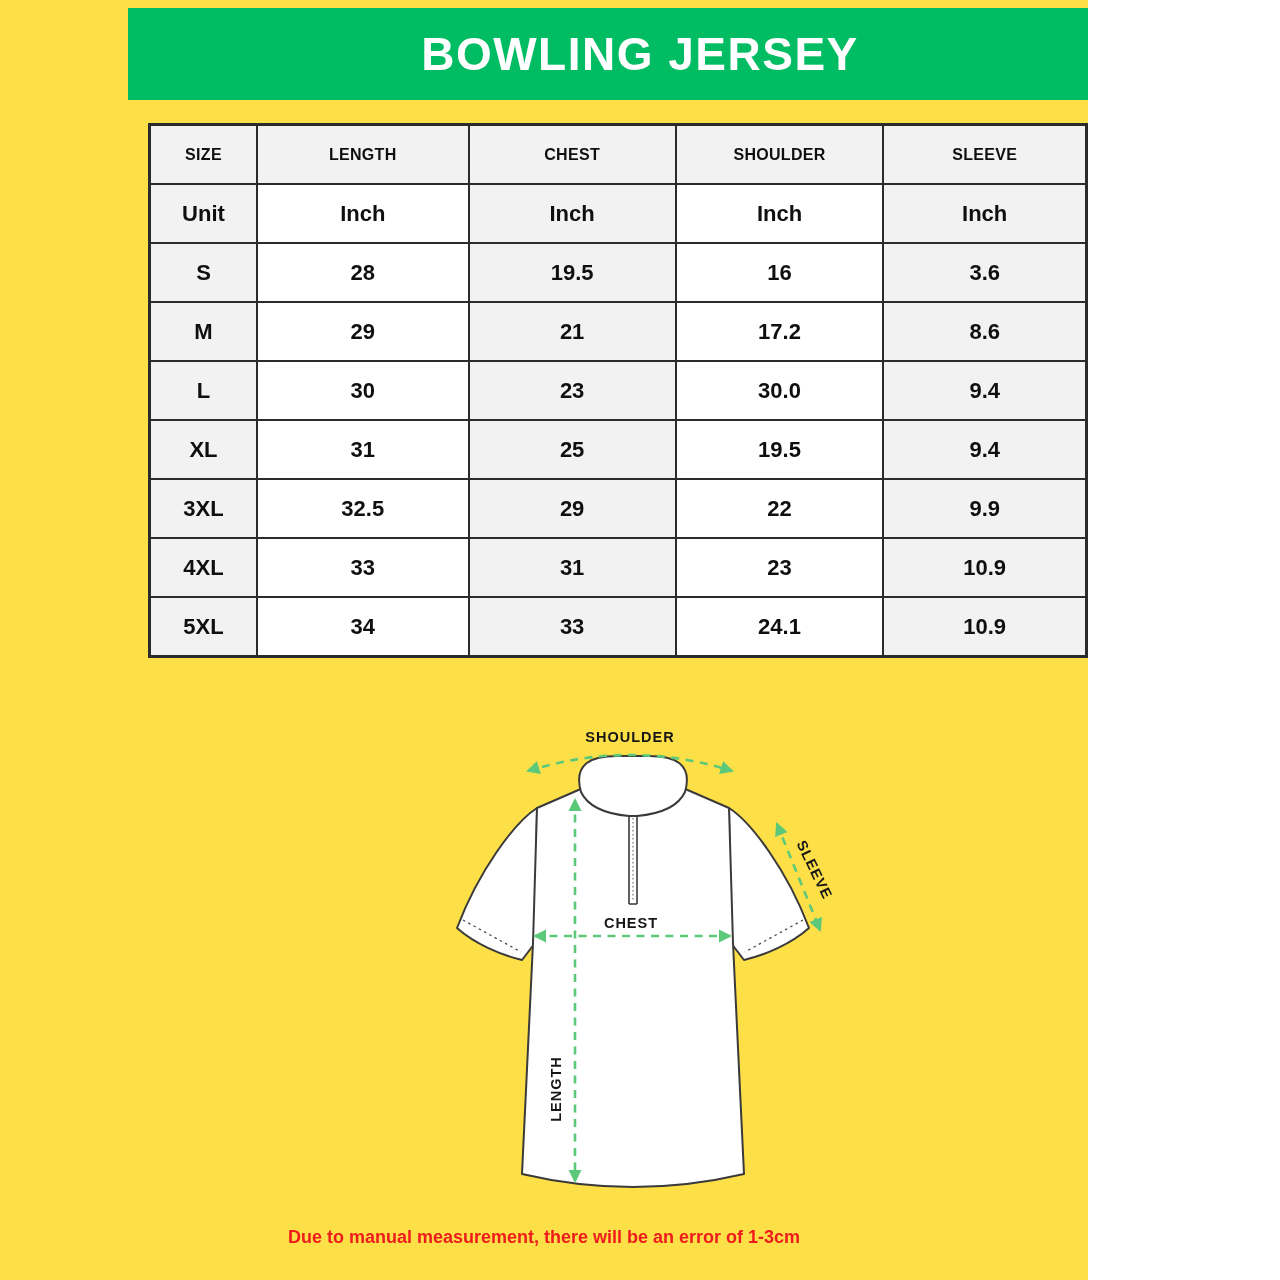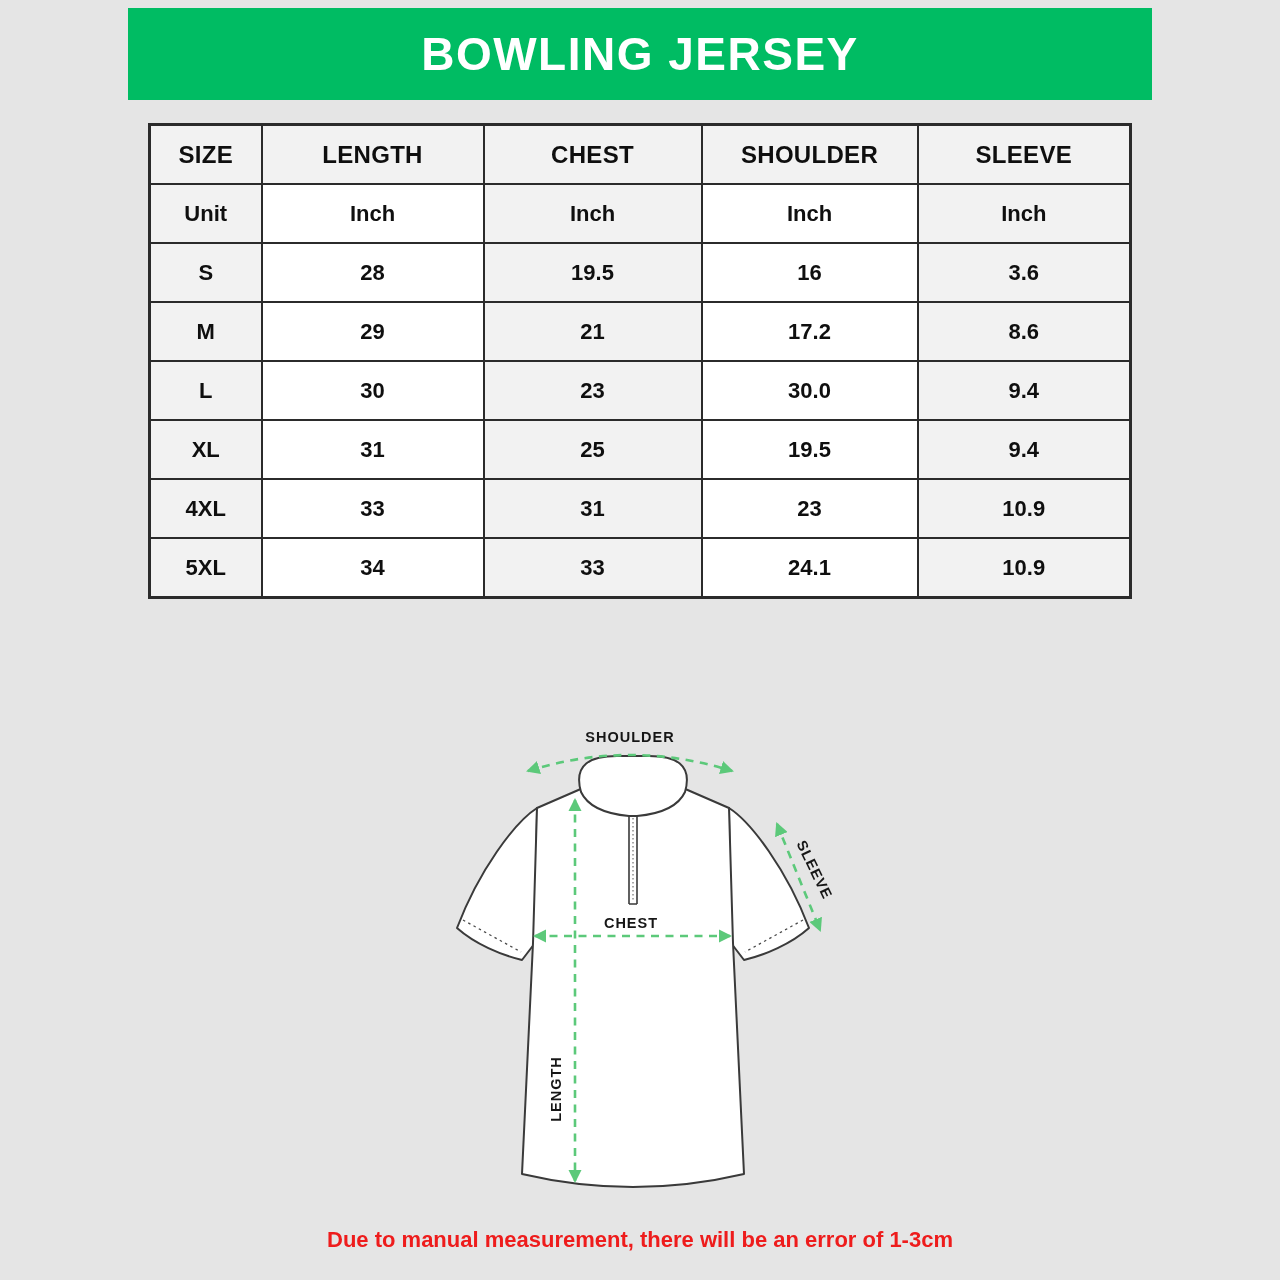--- a/index.html
+++ b/index.html
@@ -1,52 +1,52 @@
 <!DOCTYPE html>
 <html><head>
 <meta charset="utf-8">
 <style>
   html,body{margin:0;padding:0;background:#ffffff;}
   .page{
-    position:relative;width:1280px;height:1280px;background:#e5e5e5;overflow:hidden;
+    position:relative;width:1088px;height:1280px;background:#fde047;overflow:hidden;
     font-family:"Liberation Sans",sans-serif;
   }
   .banner{
     position:absolute;left:128px;top:8px;width:1024px;height:92px;
     background:#00bc63;display:flex;align-items:center;justify-content:center;
   }
   .banner h1{
     margin:0;color:#ffffff;font-size:46px;font-weight:700;letter-spacing:1.5px;
     font-family:"Liberation Sans",sans-serif;
   }
   table.size-table{
     position:absolute;left:148px;top:123px;border-collapse:collapse;table-layout:fixed;
     border:3px solid #2b2b2b;
   }
   .size-table th,.size-table td{
     border:2px solid #2b2b2b;height:57px;text-align:center;vertical-align:middle;
     padding:0;font-weight:700;color:#0f0f0f;overflow:hidden;
   }
-  .size-table th{font-size:24px;background:#f2f2f2;letter-spacing:0.3px;}
+  .size-table th{font-size:16px;background:#f2f2f2;letter-spacing:0.3px;}
   .size-table td{font-size:22px;}
   .size-table tbody td:nth-child(odd){background:#f2f2f2;}
   .size-table tbody td:nth-child(even){background:#ffffff;}
   .diagram{position:absolute;left:425px;top:712px;width:440px;height:500px;}
   .diagram .shirt-line{stroke:#3a3a3a;stroke-width:2;fill:#ffffff;stroke-linejoin:round;}
   .diagram .stitch{stroke:#4a4a4a;stroke-width:1.3;fill:none;stroke-dasharray:2.5 3.5;}
   .diagram .zip{stroke:#3a3a3a;stroke-width:1.6;fill:none;}
   .diagram .zipdot{stroke:#555555;stroke-width:1;fill:none;stroke-dasharray:1.5 2.5;}
   .diagram .arrow{stroke:#5cc97a;stroke-width:2.6;fill:none;stroke-dasharray:8 6.5;}
   .diagram .measure-label{
     font-family:"Liberation Sans",sans-serif;font-size:14.5px;font-weight:700;
     fill:#161616;letter-spacing:1px;
   }
   .footnote{
     position:absolute;left:0;top:1227px;width:100%;text-align:center;
-    font-size:22px;font-weight:700;color:#ee1c1c;
+    font-size:18px;font-weight:700;color:#ee1c1c;
   }
 </style>
 </head>
 <body>
 
 <div class="page">
 
   <header class="banner">
     <h1>BOWLING JERSEY</h1>
   </header>
@@ -98,20 +98,27 @@
         <td>9.4</td>
       </tr>
       <tr>
         <td>XL</td>
         <td>31</td>
         <td>25</td>
         <td>19.5</td>
         <td>9.4</td>
       </tr>
       <tr>
+        <td>3XL</td>
+        <td>32.5</td>
+        <td>29</td>
+        <td>22</td>
+        <td>9.9</td>
+      </tr>
+      <tr>
         <td>4XL</td>
         <td>33</td>
         <td>31</td>
         <td>23</td>
         <td>10.9</td>
       </tr>
       <tr>
         <td>5XL</td>
         <td>34</td>
         <td>33</td>

